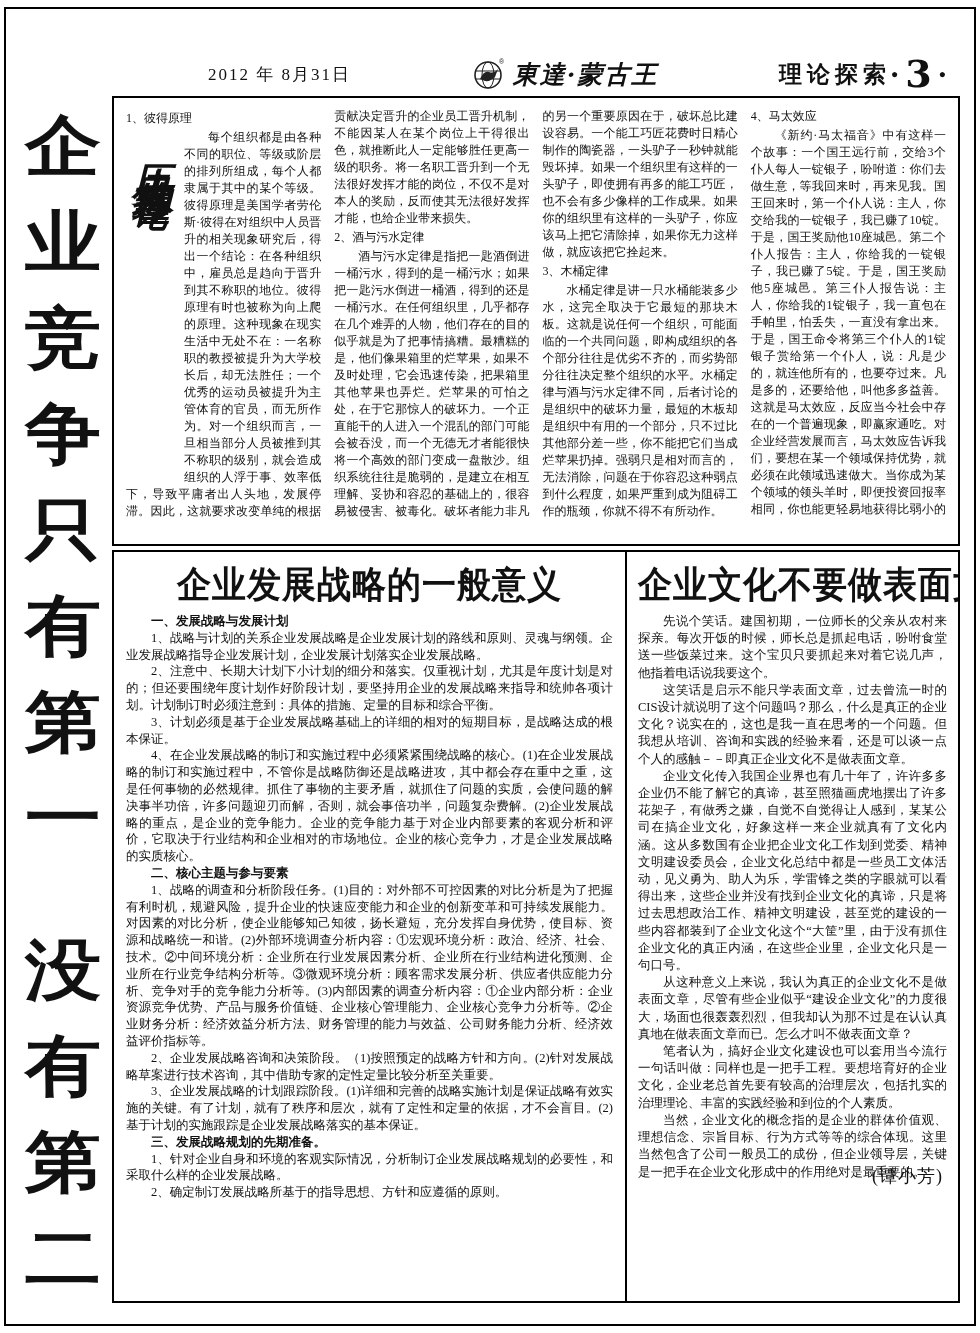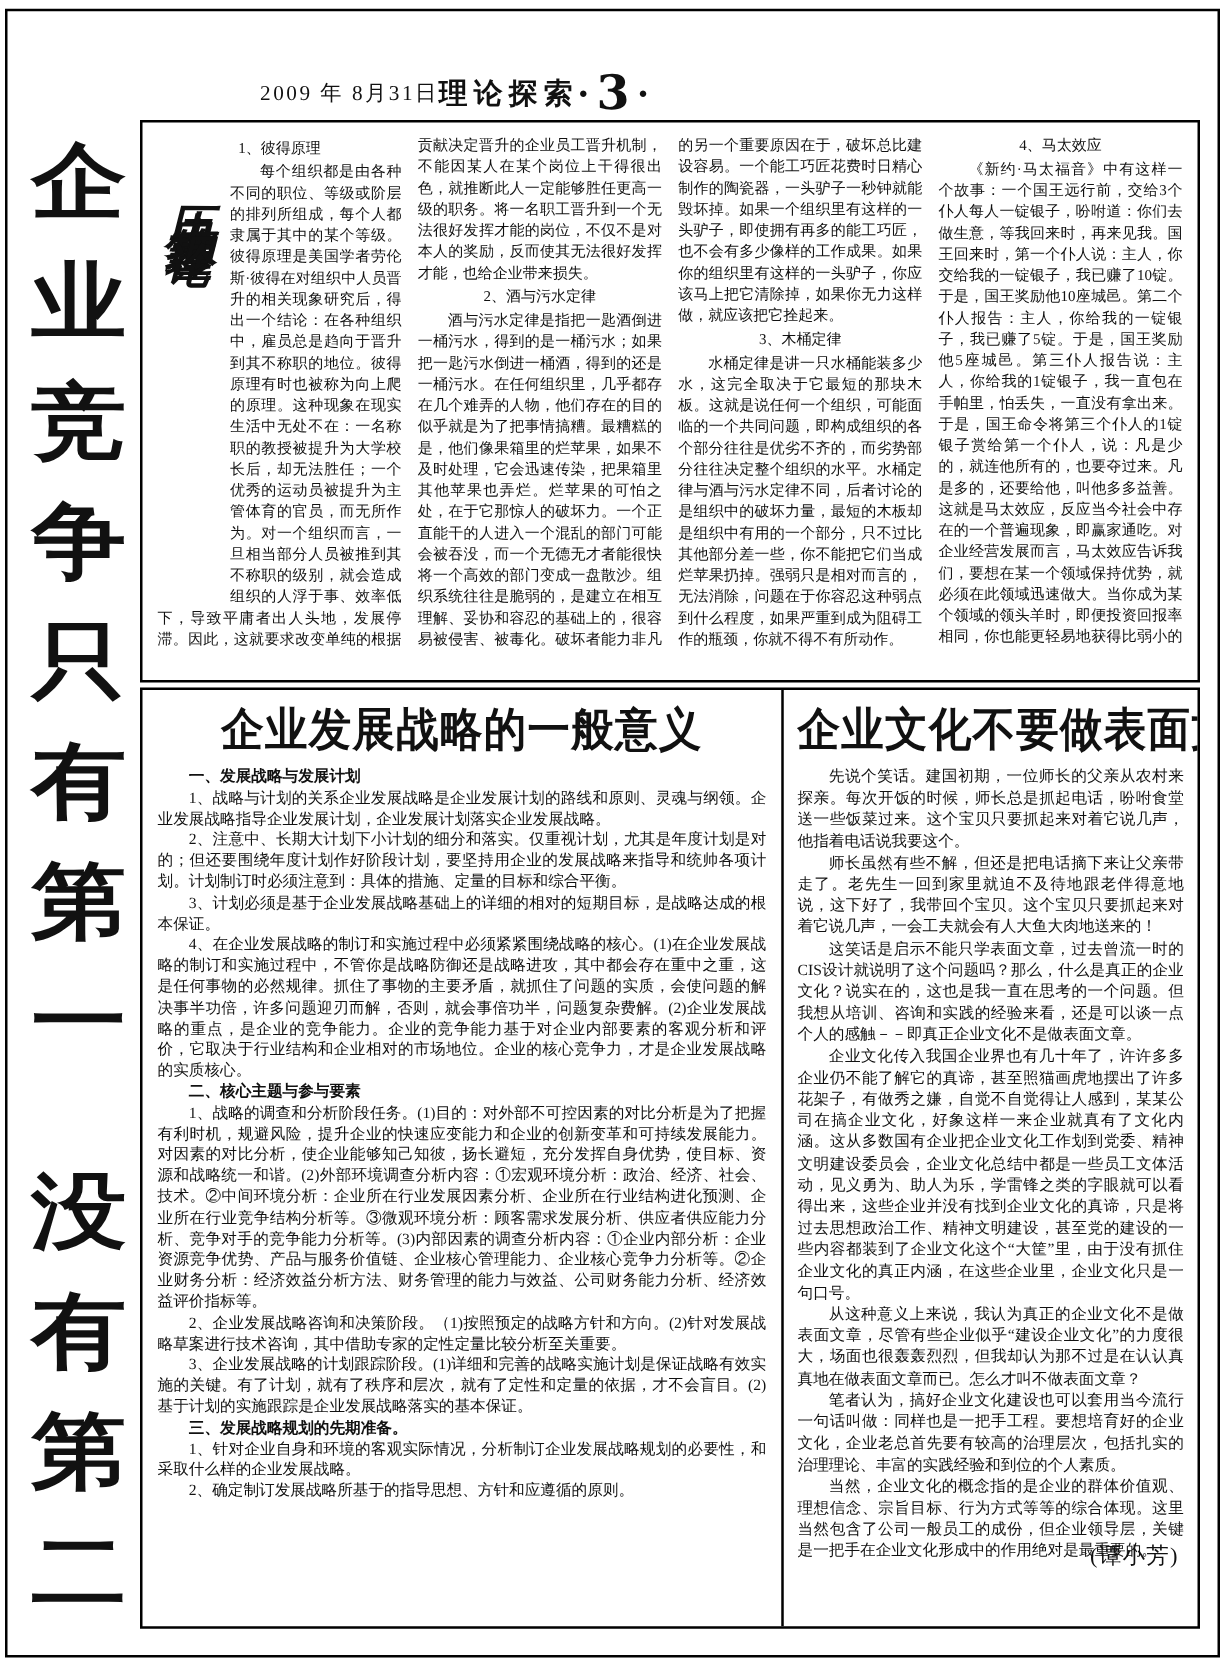--- a/index.html
+++ b/index.html
@@ -29,21 +29,21 @@
   .pagenum-dot{font-size:12px;line-height:12px;}
   .pagenum{font-size:38px;font-weight:bold;font-family:"DejaVu Serif",serif;line-height:38px;}
 
   
   .box-top{border:2px solid #000;height:450px;box-sizing:border-box;padding:10px 12px;
            column-count:4;column-gap:13px;column-fill:auto;
            font-size:12px;line-height:17px;text-align:justify;overflow:hidden;}
   .callig{float:left;writing-mode:vertical-rl;text-orientation:upright;height:344px;width:50px;
           font-size:38px;line-height:50px;letter-spacing:4px;font-weight:bold;font-style:italic;
           font-family:"DejaVu Serif",serif;margin:6px 8px 2px 0;}
-  .law-h{text-align:center;margin:2px 0;}
+  .law-h{text-align:left;margin:2px 0;}
   .law-p{margin:0;text-indent:2em;}
   .attr-top{text-align:right;padding-right:10px;margin-top:4px;letter-spacing:3px;}
 
   
   .bottom{display:flex;margin-top:4px;height:753px;border:2px solid #000;box-sizing:border-box;}
   .box-bl{width:513px;box-sizing:border-box;border-right:2px solid #000;padding:8px 12px;overflow:hidden;}
   .box-br{flex:1;box-sizing:border-box;padding:8px 11px;overflow:hidden;}
   .headline{font-family:"Liberation Sans",sans-serif;font-weight:900;font-size:34px;line-height:48px;
             letter-spacing:1px;text-align:center;white-space:nowrap;margin:0 0 5px 0;transform:scaleY(1.08);}
   .art-body-left p, .art-body-right p{margin:0;text-align:justify;}
@@ -74,21 +74,31 @@
         <div class="banner-char">没</div>
         <div class="banner-char">有</div>
         <div class="banner-char">第</div>
         <div class="banner-char">二</div>
       </div>
   </div>
 
   <div class="main">
 
     <div class="hdr">
-      <div class="hdr-date">2009 年 8月31日</div>
+      <div class="hdr-date">2012 年 8月31日</div>
+      <div class="hdr-logo">
+        <svg class="logo-svg" viewBox="0 0 34 34">
+          <circle cx="16" cy="18" r="13" fill="none" stroke="#222" stroke-width="1.6"></circle>
+          <ellipse cx="16" cy="18" rx="6" ry="13" fill="none" stroke="#222" stroke-width="1"></ellipse>
+          <path d="M3.5 14 H28.5 M3.5 22 H28.5" stroke="#222" stroke-width="1" fill="none"></path>
+          <path d="M8 22 q4 -9 9 -7 q5 2 9 -3 l-3 8 q-5 5 -10 4 z" fill="#222"></path>
+          <text x="27" y="7" font-size="7" fill="#222" font-family="Liberation Sans, sans-serif">®</text>
+        </svg>
+        <span class="hdr-masthead">東達·蒙古王</span>
+      </div>
       <div class="hdr-section">
         <span class="section-label">理论探索</span>
         <span class="pagenum-wrap">
           <span class="pagenum-dot">●</span>
           <span class="pagenum">3</span>
           <span class="pagenum-dot">●</span>
         </span>
       </div>
     </div>
 
@@ -121,21 +131,20 @@
             <p class="sec-h">三、发展战略规划的先期准备。</p>
             <p class="art-p">1、针对企业自身和环境的客观实际情况，分析制订企业发展战略规划的必要性，和采取什么样的企业发展战略。</p>
             <p class="art-p">2、确定制订发展战略所基于的指导思想、方针和应遵循的原则。</p>
           </div>
 
       </div>
       <div class="box-br">
         <div class="headline">企业文化不要做表面文章</div>
         <div class="art-body-right">
             <p class="art-p">先说个笑话。建国初期，一位师长的父亲从农村来探亲。每次开饭的时候，师长总是抓起电话，吩咐食堂送一些饭菜过来。这个宝贝只要抓起来对着它说几声，他指着电话说我要这个。</p>
-            <p class="art-p">师长虽然有些不解，但还是把电话摘下来让父亲带走了。老先生一回到家里就迫不及待地跟老伴得意地说，这下好了，我带回个宝贝。这个宝贝只要抓起来对着它说几声，一会工夫就会有人大鱼大肉地送来的！</p>
             <p class="art-p">这笑话是启示不能只学表面文章，过去曾流一时的CIS设计就说明了这个问题吗？那么，什么是真正的企业文化？说实在的，这也是我一直在思考的一个问题。但我想从培训、咨询和实践的经验来看，还是可以谈一点个人的感触－－即真正企业文化不是做表面文章。</p>
             <p class="art-p">企业文化传入我国企业界也有几十年了，许许多多企业仍不能了解它的真谛，甚至照猫画虎地摆出了许多花架子，有做秀之嫌，自觉不自觉得让人感到，某某公司在搞企业文化，好象这样一来企业就真有了文化内涵。这从多数国有企业把企业文化工作划到党委、精神文明建设委员会，企业文化总结中都是一些员工文体活动，见义勇为、助人为乐，学雷锋之类的字眼就可以看得出来，这些企业并没有找到企业文化的真谛，只是将过去思想政治工作、精神文明建设，甚至党的建设的一些内容都装到了企业文化这个“大筐”里，由于没有抓住企业文化的真正内涵，在这些企业里，企业文化只是一句口号。</p>
             <p class="art-p">从这种意义上来说，我认为真正的企业文化不是做表面文章，尽管有些企业似乎“建设企业文化”的力度很大，场面也很轰轰烈烈，但我却认为那不过是在认认真真地在做表面文章而已。怎么才叫不做表面文章？</p>
             <p class="art-p">笔者认为，搞好企业文化建设也可以套用当今流行一句话叫做：同样也是一把手工程。要想培育好的企业文化，企业老总首先要有较高的治理层次，包括扎实的治理理论、丰富的实践经验和到位的个人素质。</p>
             <p class="art-p">当然，企业文化的概念指的是企业的群体价值观、理想信念、宗旨目标、行为方式等等的综合体现。这里当然包含了公司一般员工的成份，但企业领导层，关键是一把手在企业文化形成中的作用绝对是最重要的。</p>
           </div>
         <div class="attr-right">(谭小芳)</div>
       </div>
     </div>
 

